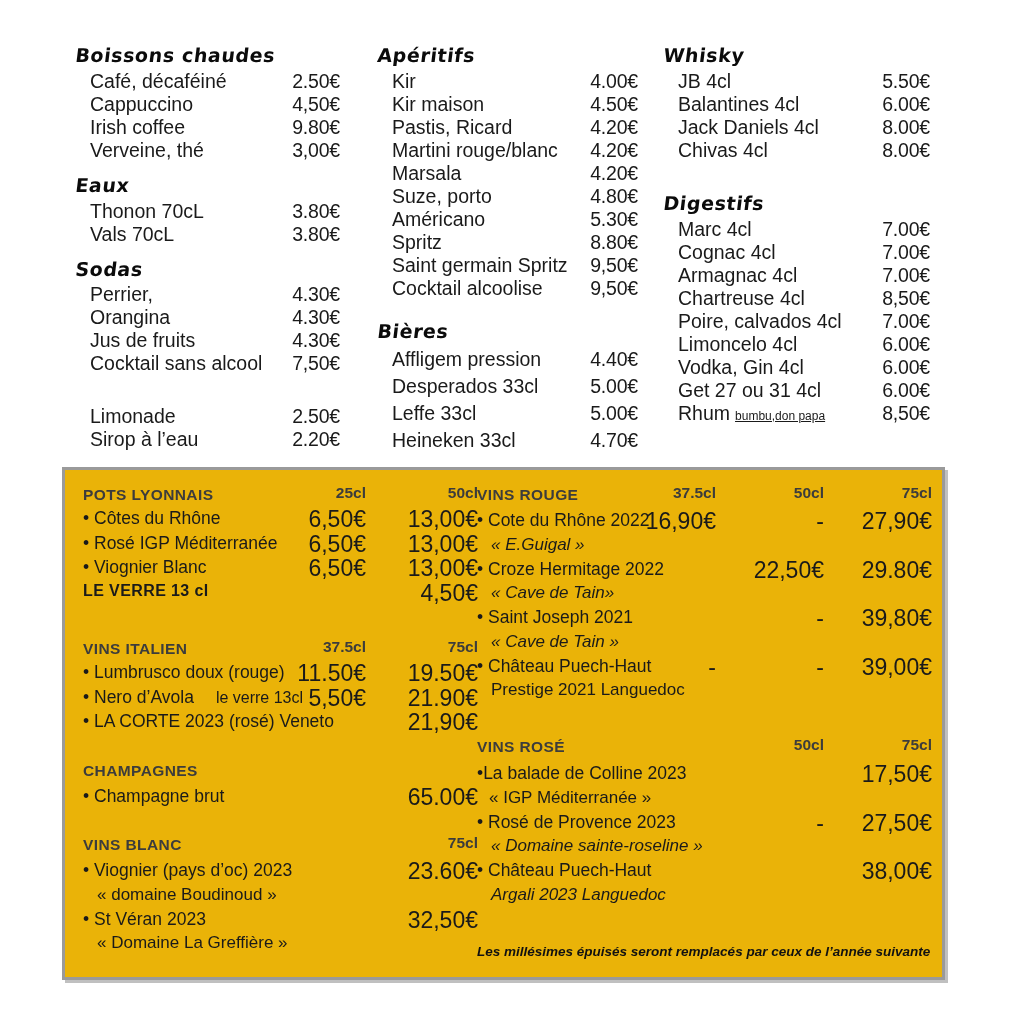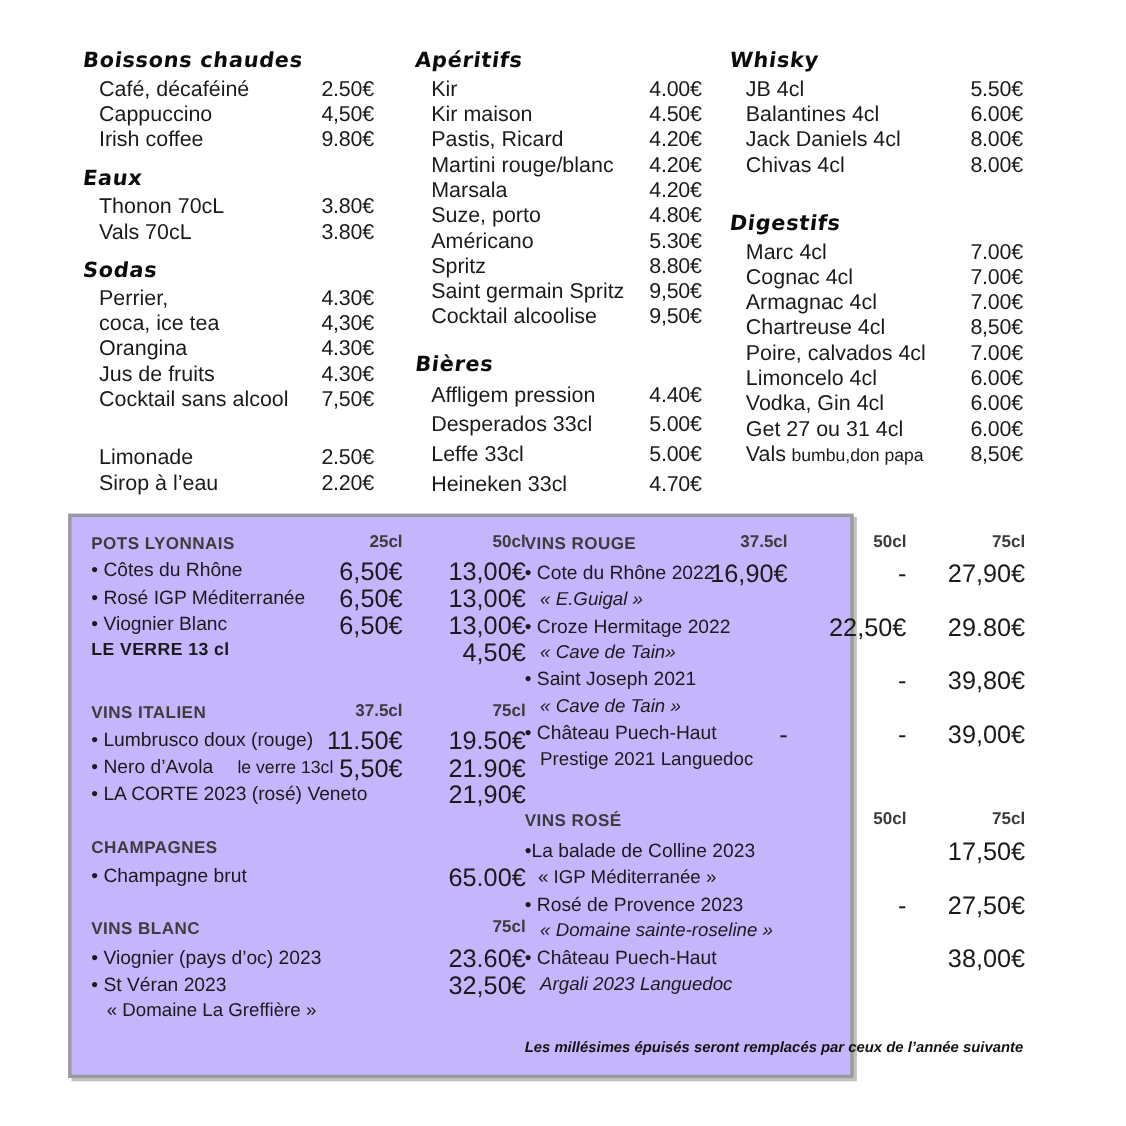--- a/index.html
+++ b/index.html
@@ -37,31 +37,31 @@
   .rowlist{margin:0;padding:0;list-style:none;}
   .row{
     display:flex;align-items:baseline;
     font-size:19.5px;
     line-height:23px;
     color:#1a1a1a;
     padding:0;
     white-space:nowrap;
   }
   .row .nm{flex:0 0 auto;margin-left:16px;}
-  .row .sub{font-size:16px;margin-left:5px;}
+  .row .sub{font-size:12px;margin-left:5px;text-decoration:underline;}
   .row .pr{margin-left:auto;font-size:19.5px;letter-spacing:-0.2px;}
   .gap-s{height:12px;}
   .gap-m{height:20px;}
   .gap-l{height:30px;}
 
   
   .winebox{
     position:absolute;left:62px;top:467px;
-    width:714px;height:513px;
-    background:#c4b5fd;
+    width:883px;height:513px;
+    background:#eab308;
     border:3px solid #9a9a9a;
     box-sizing:border-box;
     box-shadow:3px 3px 0 rgba(140,140,140,0.55);
   }
   .wb-left{position:absolute;left:18px;top:14px;width:395px;}
   .wb-right{position:absolute;left:412px;top:14px;width:455px;}
 
   .sec-title{
     font-weight:700;
     font-size:15.5px;
@@ -124,20 +124,24 @@
             <span class="pr">2.50€</span>
           </li>
         <li class="row">
             <span class="nm">Cappuccino</span>
             <span class="pr">4,50€</span>
           </li>
         <li class="row">
             <span class="nm">Irish coffee</span>
             <span class="pr">9.80€</span>
           </li>
+        <li class="row">
+            <span class="nm">Verveine, thé</span>
+            <span class="pr">3,00€</span>
+          </li>
       </ul>
 
       <div class="gap-s"></div>
       <div class="hw-head">Eaux</div>
       <ul class="rowlist">
         <li class="row">
             <span class="nm">Thonon 70cL</span>
             <span class="pr">3.80€</span>
           </li>
         <li class="row">
@@ -145,24 +149,20 @@
             <span class="pr">3.80€</span>
           </li>
       </ul>
 
       <div class="gap-s"></div>
       <div class="hw-head">Sodas</div>
       <ul class="rowlist">
         <li class="row">
             <span class="nm">Perrier,</span>
             <span class="pr">4.30€</span>
-          </li>
-        <li class="row">
-            <span class="nm">coca, ice tea</span>
-            <span class="pr">4,30€</span>
           </li>
         <li class="row">
             <span class="nm">Orangina</span>
             <span class="pr">4.30€</span>
           </li>
         <li class="row">
             <span class="nm">Jus de fruits</span>
             <span class="pr">4.30€</span>
           </li>
         <li class="row">
@@ -301,21 +301,21 @@
           </li>
         <li class="row">
             <span class="nm">Vodka, Gin 4cl</span>
             <span class="pr">6.00€</span>
           </li>
         <li class="row">
             <span class="nm">Get 27 ou 31 4cl</span>
             <span class="pr">6.00€</span>
           </li>
         <li class="row">
-            <span class="nm">Vals</span>
+            <span class="nm">Rhum</span>
             <span class="sub">bumbu,don papa</span>
             <span class="pr">8,50€</span>
           </li>
       </ul>
     </div>
   </div>
 
   <div class="winebox">
 
     <div class="wb-left">
@@ -384,20 +384,21 @@
       <div class="blank-l"></div>
 
       <div class="lrow" style="height:24px">
         <span class="sec-title">VINS BLANC</span>
         <span class="c50 hdrcell">75cl</span>
       </div>
       <div class="lrow">
         <span class="w-item">• Viognier (pays d’oc) 2023</span>
         <span class="c50 pricecell">23.60€</span>
       </div>
+      <div class="w-sub">« domaine Boudinoud »</div>
       <div class="lrow">
         <span class="w-item">• St Véran 2023</span>
         <span class="c50 pricecell">32,50€</span>
       </div>
       <div class="w-sub">« Domaine La Greffière »</div>
     </div>
 
     <div class="wb-right">
 
       <div class="rrow" style="height:24px">

